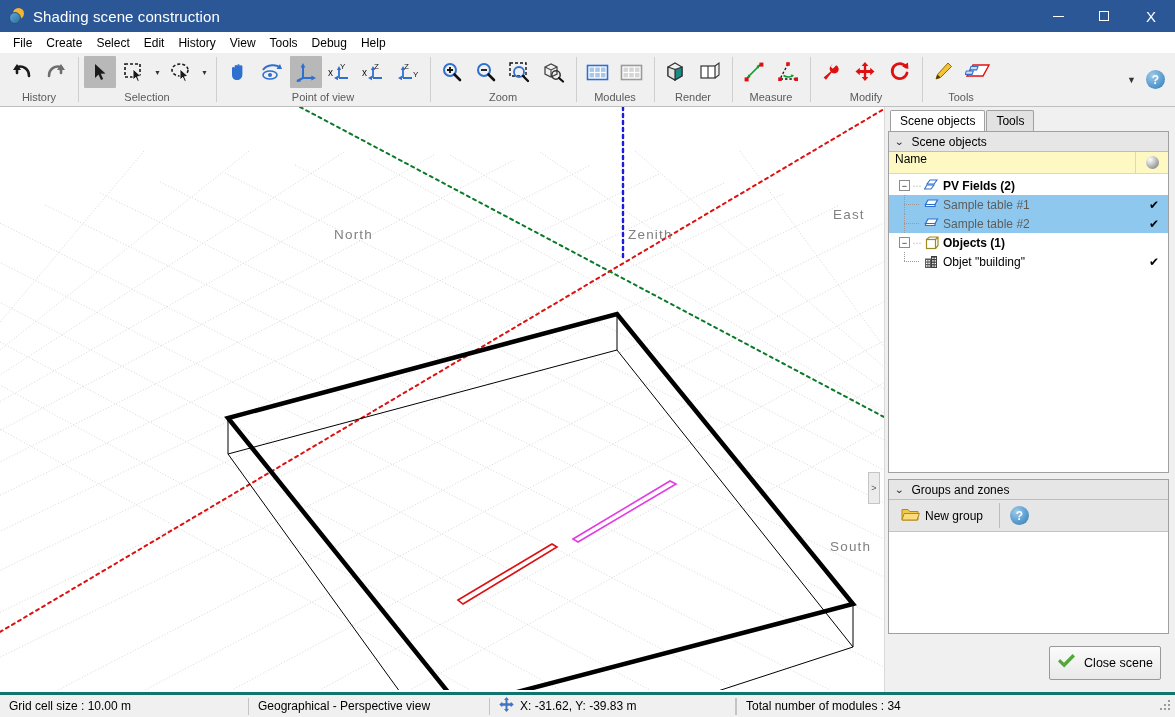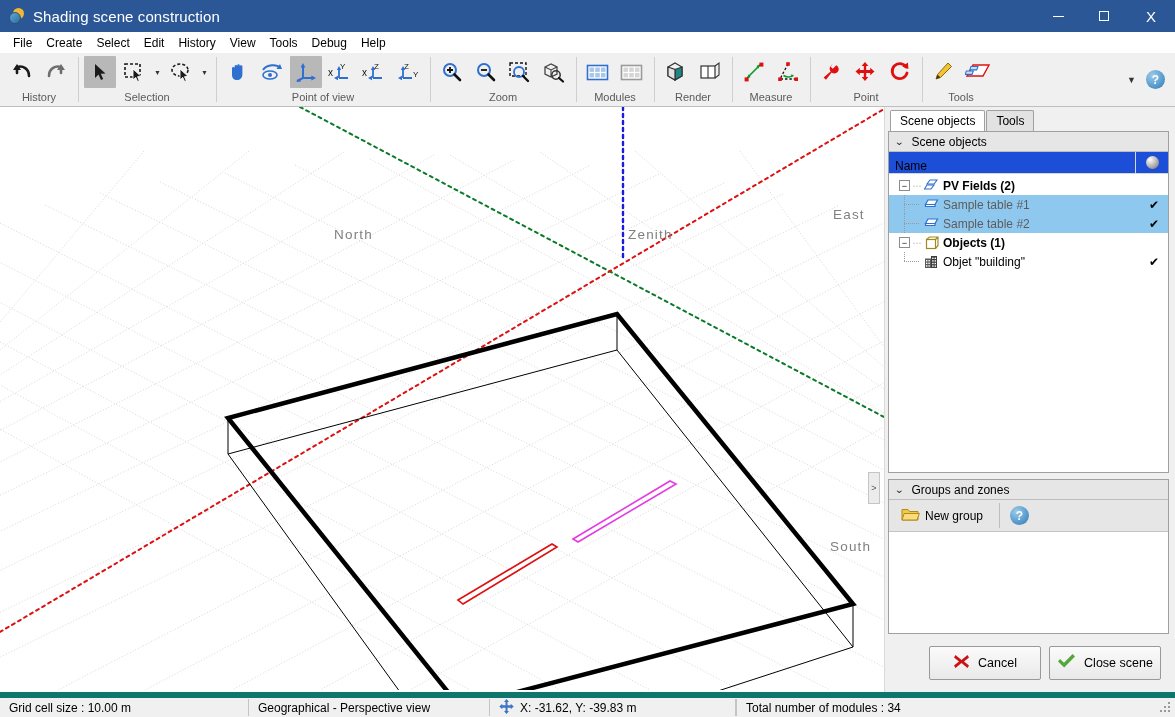--- a/index.html
+++ b/index.html
@@ -162,23 +162,23 @@
     background: #e6e6e6;
     border-bottom: 1px solid #bdbdbd;
     display: flex; align-items: center;
     padding-left: 6px; gap: 8px;
     font-size: 12px; color: #000;
   }
   .chev { font-size: 10px; color: #2b2b2b; transform: scaleX(1.2); }
 
   .tree-hdr {
     height: 22px; flex: 0 0 21px;
-    background: #1d4ed8;
+    background: #fef9c3;
     border-bottom: 1px solid #d6d6d6;
-    display: flex; align-items: flex-end;
+    display: flex; align-items: flex-start;
     padding-left: 6px; font-size: 12px;
   }
   .tree-hdr .sphere-cell {
     margin-left: auto; width: 33px; height: 21px;
     border-left: 1px solid #d6d6d6;
     display:flex; align-items:center; justify-content:center;
   }
   .sphere {
     width: 13px; height: 13px; border-radius: 50%;
     background: radial-gradient(circle at 32% 28%, #ffffff 0%, #c9c9c9 38%, #6e6e6e 100%);
@@ -233,21 +233,21 @@
     background: linear-gradient(#fbfbfb,#e9e9e9);
     border: 1px solid #999; border-radius: 2px;
     display:flex; align-items:center; justify-content:center; gap:8px;
     font-size: 12.5px; color:#000;
   }
 
   
   .statusbar {
     height: 25px; flex: 0 0 25px;
     background: #f0f0f0;
-    border-top: 6px solid #0f766e;
+    border-top: 3px solid #0f766e;
     display: flex; align-items: center;
     font-size: 12px; color: #000;
   }
   .sb-cell { padding: 0 9px; display:flex; align-items:center; height:25px; gap:6px; }
   .sb-sep { width:1px; height:17px; background:#c4c4c4; }
   .sb-grip { margin-left:auto; margin-right:3px; width:12px; height:12px; position:relative; }
   .sb-grip i { position:absolute; width:2px; height:2px; background:#9a9a9a; }
   sup { font-size: 8px; vertical-align: super; }
   .help-circle {
     width:19px;height:19px;border-radius:50%;
@@ -512,21 +512,21 @@
             <path d="M11 1 L14.4 5 L12.2 5 L12.2 9 L16.2 9 L16.2 6.8 L20.5 10.5 L16.2 14.2 L16.2 12 L12.2 12 L12.2 16 L14.4 16 L11 20 L7.6 16 L9.8 16 L9.8 12 L5.8 12 L5.8 14.2 L1.5 10.5 L5.8 6.8 L5.8 9 L9.8 9 L9.8 5 L7.6 5 Z" fill="#e01010"></path>
           </svg>
         </div>
         <div class="tb-btn">
           <svg width="24" height="22" viewBox="0 0 24 22">
             <path d="M18 6 A 7.5 7.5 0 1 0 19 12" fill="none" stroke="#e01010" stroke-width="2.8" stroke-linecap="round"></path>
             <path d="M20 1.5 L20.4 8 L14.2 5.6 Z" fill="#e01010"></path>
           </svg>
         </div>
       </div>
-      <div class="tb-label">Point</div>
+      <div class="tb-label">Modify</div>
     </div>
 
     <div class="tb-group">
       <div class="tb-icons">
         <div class="tb-btn">
           <svg width="24" height="22" viewBox="0 0 24 22">
             <path d="M16 2 L19.5 5.5 L8.5 16.5 L4 18 L5.5 13.5 Z" fill="#f5c330" stroke="#8a6a10" stroke-width="1"></path>
             <path d="M4 18 L5.5 13.5 L8.5 16.5 Z" fill="#4a3a12"></path>
           </svg>
         </div>
@@ -745,28 +745,20 @@
           </div>
           <div class="gz-sep"></div>
           <div class="help-circle">?</div>
         </div>
         <div class="gz-body"></div>
       </div>
 
       <div class="footer-btns">
         <div class="fbtn">
           <span>
-            <svg width="17" height="17" viewBox="0 0 17 17">
-              <path d="M2.5 2 L8.5 7 L14.5 2 L16 4.5 L11 8.5 L16 12.5 L14.5 15 L8.5 10 L2.5 15 L1 12.5 L6 8.5 L1 4.5 Z" fill="#cc1111"></path>
-            </svg>
-          </span>
-          <span>Cancel</span>
-        </div>
-        <div class="fbtn">
-          <span>
             <svg width="19" height="17" viewBox="0 0 19 17">
               <path d="M1 8.5 L3 6 L7 9.8 L15.6 1 L18 3.4 L7.2 14.6 Z" fill="#54a73a"></path>
             </svg>
           </span>
           <span>Close scene</span>
         </div>
       </div>
 
     </div>
   </div>

